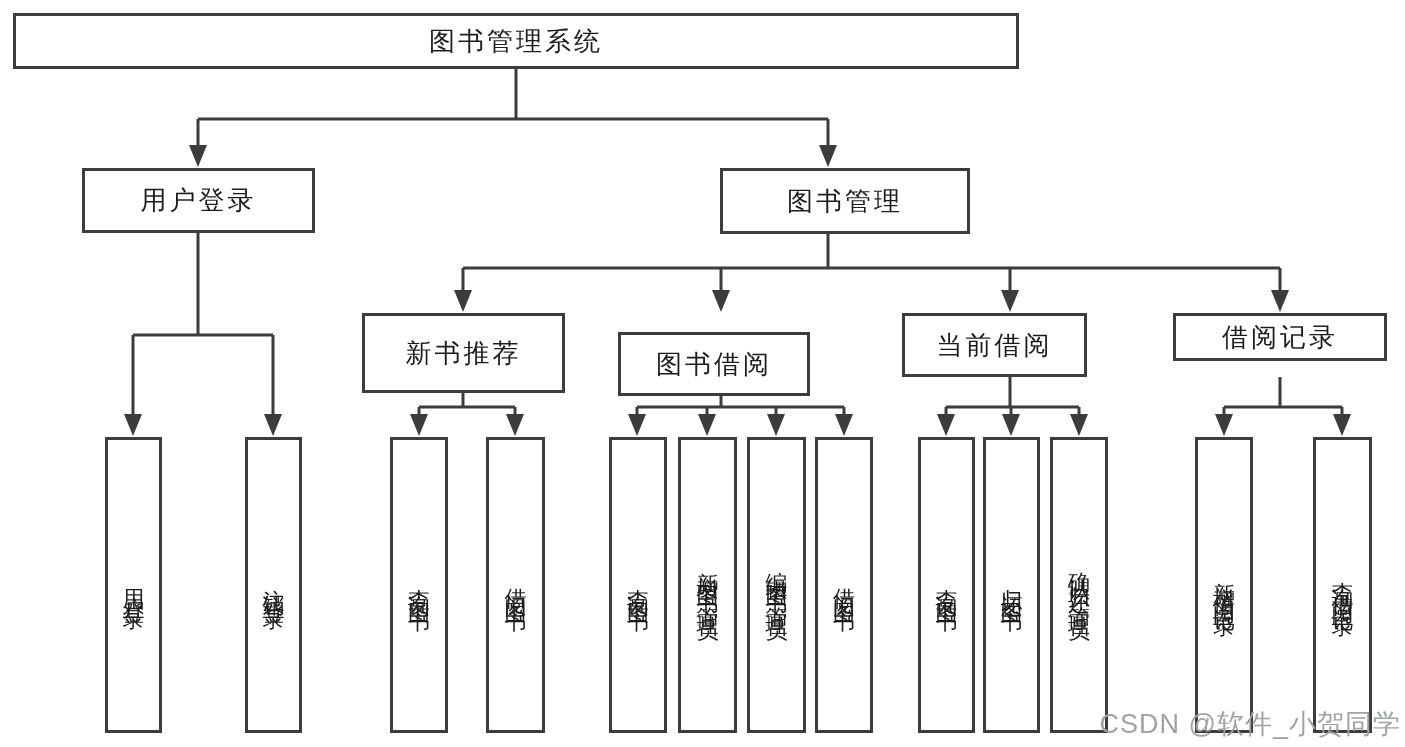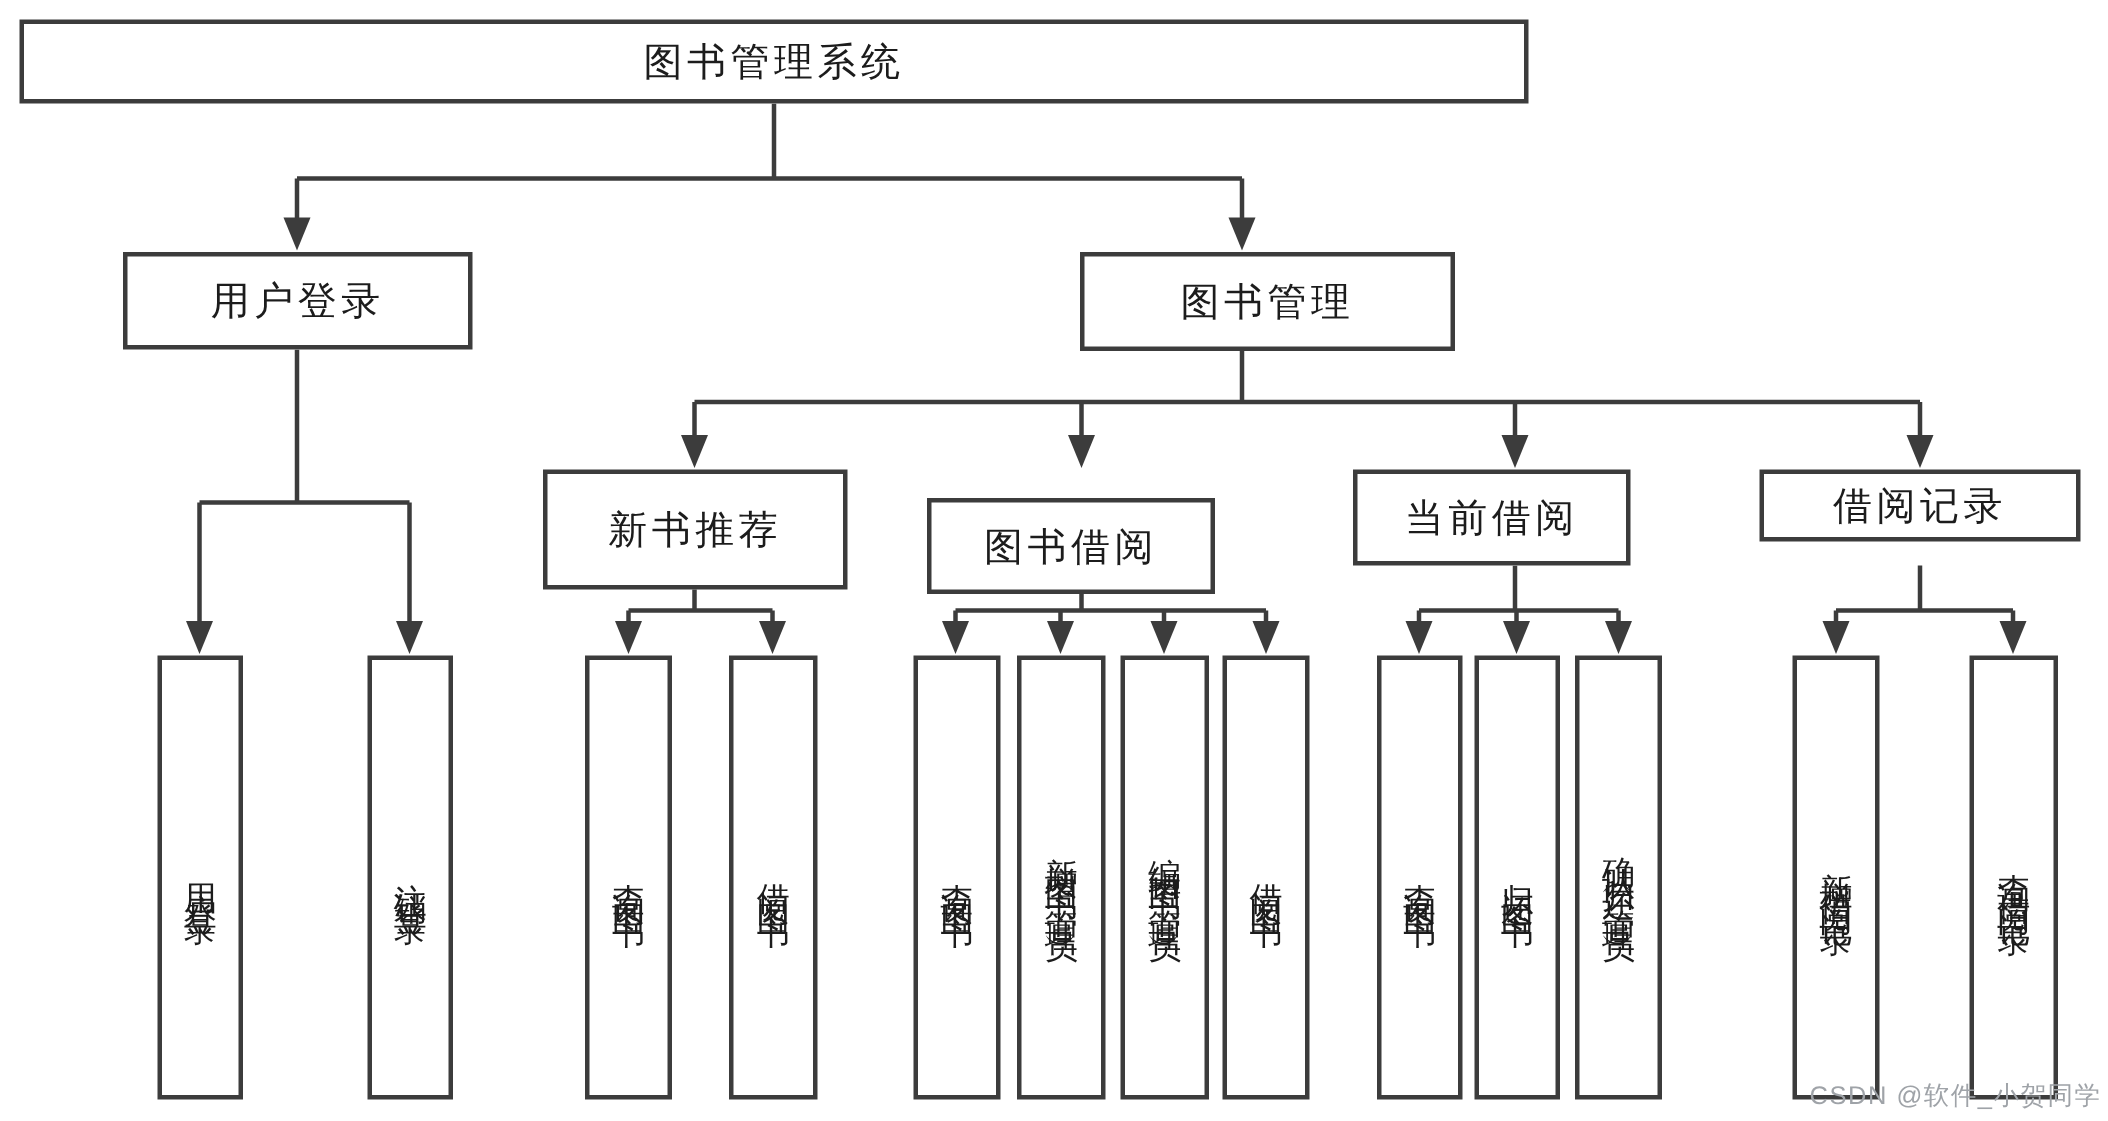--- a/index.html
+++ b/index.html
@@ -25,21 +25,21 @@
     display:flex; align-items:center; justify-content:center;
     box-sizing:border-box;
   }
   .vtext {
     writing-mode:vertical-rl; text-orientation:mixed;
     font-size:22px; letter-spacing:7px; color:#1c1c1c;
     white-space:nowrap; line-height:1;
   }
   .watermark {
     position:absolute; right:4px; bottom:5px; z-index:5;
-    font-size:17px; color:#9fa3a8; letter-spacing:1px;
+    font-size:27px; color:#9fa3a8; letter-spacing:1px;
   }
 </style>
 </head>
 <body>
 
 <div id="canvas">
 
   <svg class="connectors" width="1405" height="747" viewBox="0 0 1405 747">
     <path fill="none" stroke="#3c3c3c" stroke-width="3" d="
       M516,69 L516,119 M198,119 L828,119 M198,119 L198,150 M828,119 L828,150

